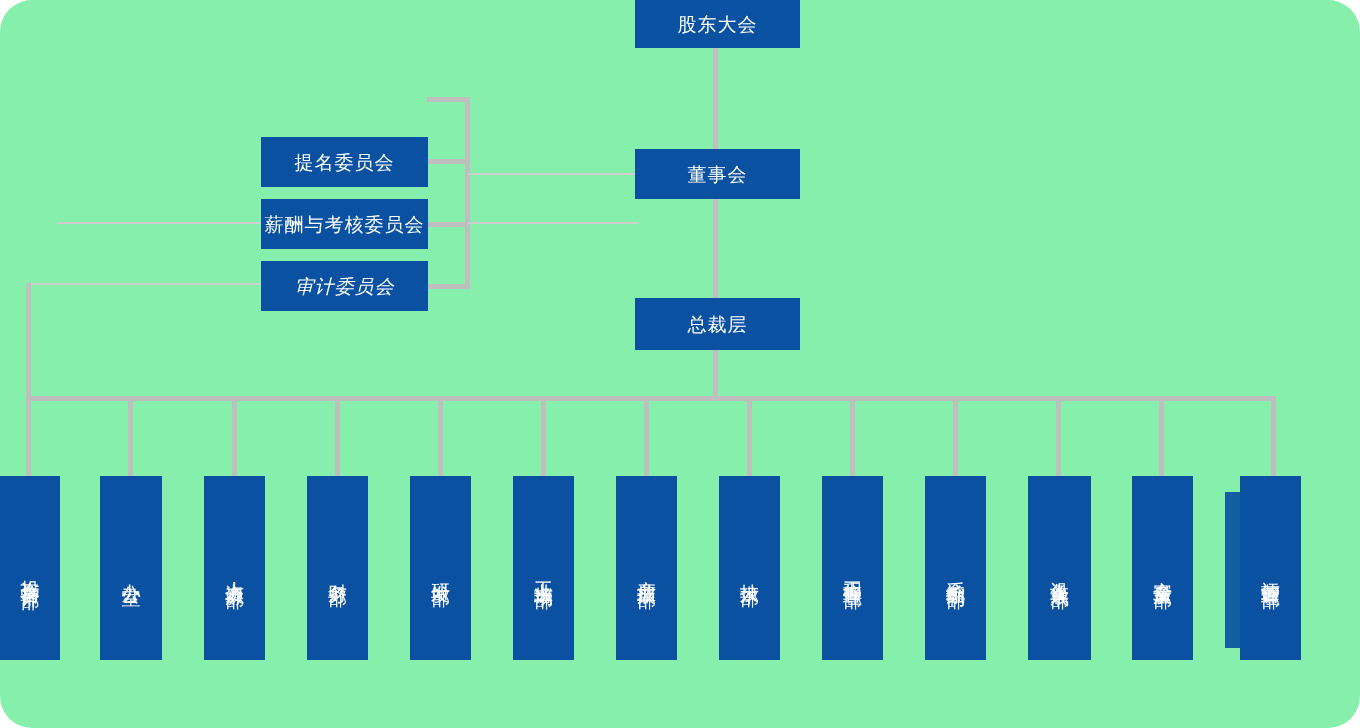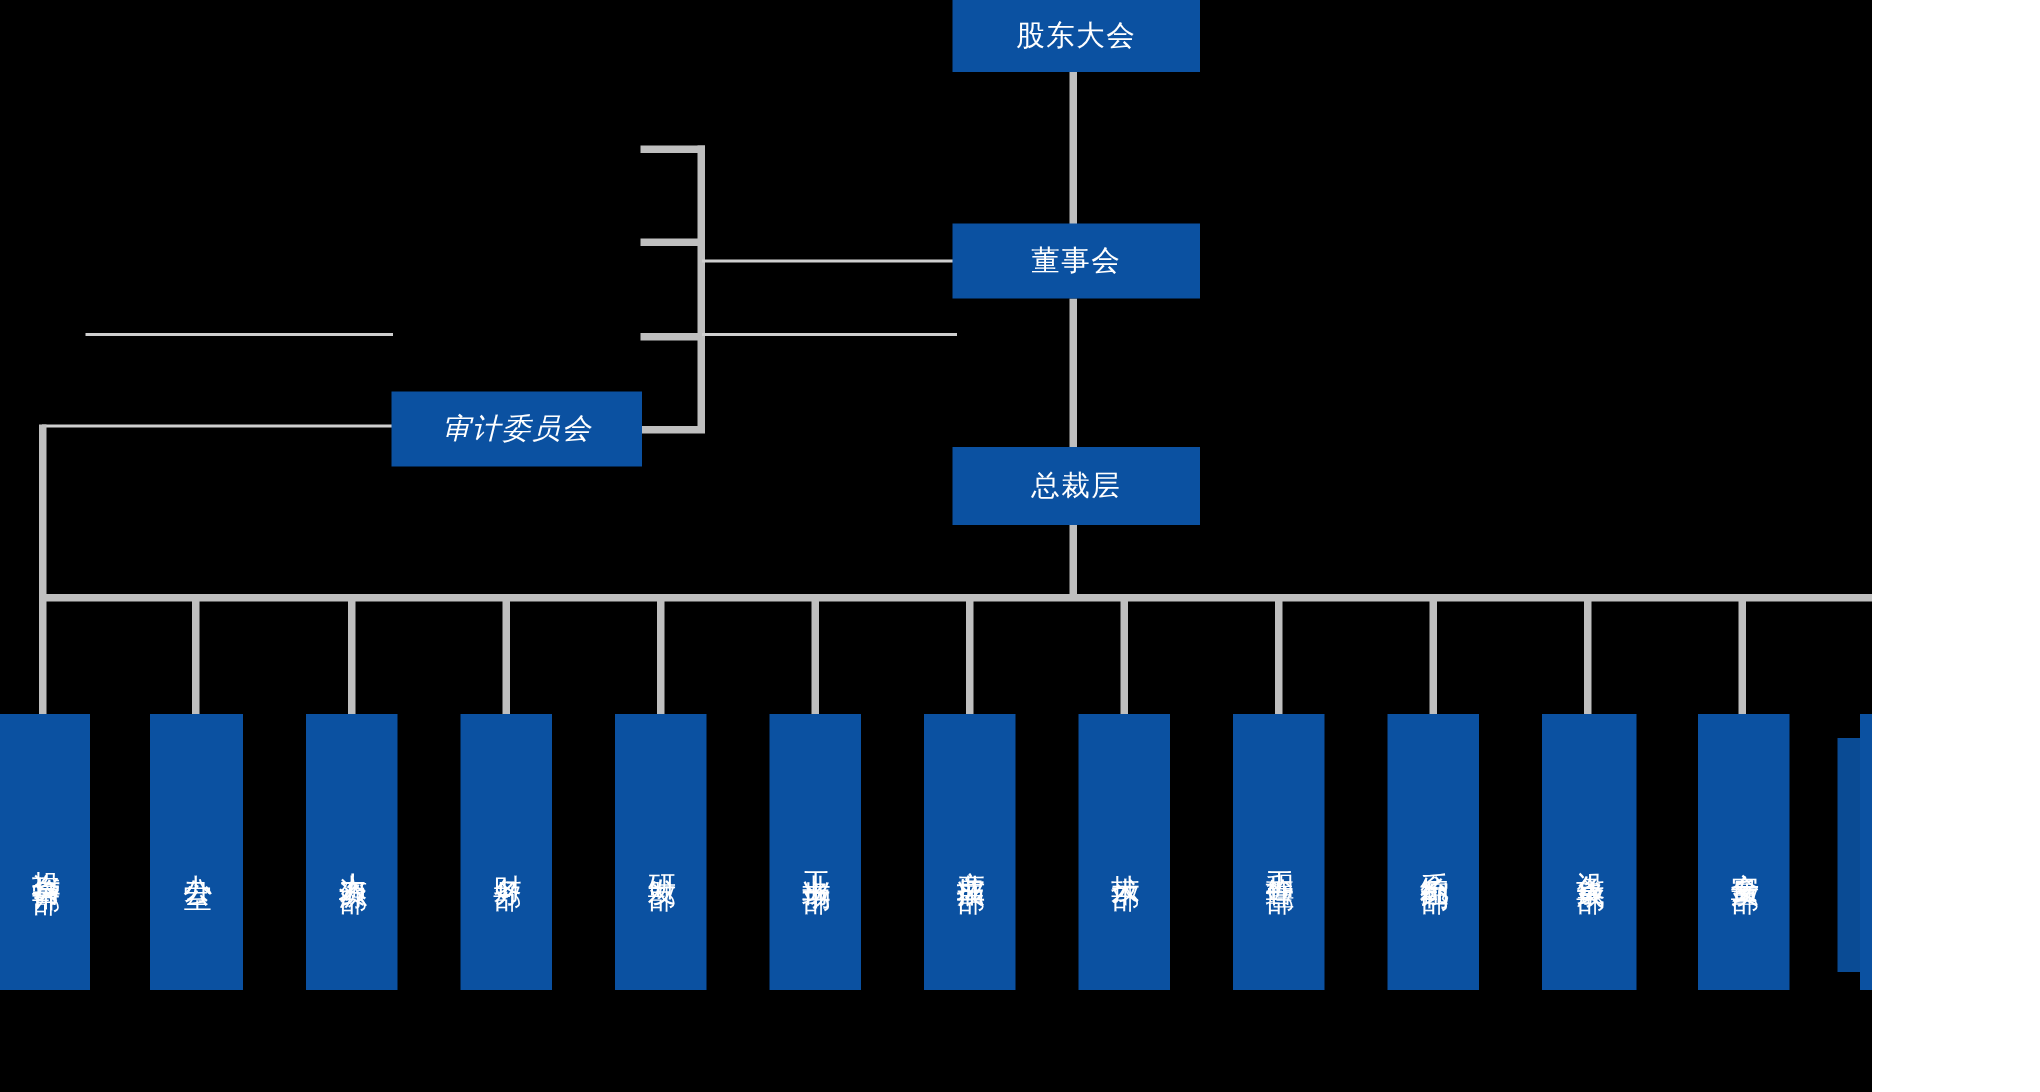--- a/index.html
+++ b/index.html
@@ -5,24 +5,25 @@
   html, body {
     margin: 0;
     padding: 0;
     background: #ffffff;
   }
   body {
     font-family: "DejaVu Sans", "Liberation Sans", sans-serif;
   }
   #canvas {
     position: relative;
-    width: 1248px;
+    width: 1360px;
     height: 728px;
-    background: #000000;
+    background: #86efac;
     overflow: hidden;
+    border-radius: 32px;
   }
   .node {
     position: absolute;
     background: #0b51a1;
     color: #ffffff;
     display: flex;
     align-items: center;
     justify-content: center;
     box-sizing: border-box;
     z-index: 5;
@@ -107,21 +108,27 @@
 
   <div class="node node-h" style="left:635px; top:149px; width:165px; height:50px;">
     <span>董事会</span>
   </div>
 
   <div class="node node-h" style="left:635px; top:298px; width:165px; height:52px;">
     <span>总裁层</span>
   </div>
 
 
+  <div class="node node-h" style="left:261px; top:137px; width:167px; height:50px;">
+    <span>提名委员会</span>
+  </div>
 
+  <div class="node node-h" style="left:261px; top:199px; width:167px; height:50px;">
+    <span>薪酬与考核委员会</span>
+  </div>
 
   <div class="node node-h" style="left:261px; top:261px; width:167px; height:50px;font-style:italic;">
     <span>审计委员会</span>
   </div>
 
   <div class="node-shadow" style="left:16px; top:492px; width:44px; height:156px;"></div>
   <div class="node node-v" style="left:0px; top:476px; width:60px; height:184px;">
     <span>投资与审计部</span>
   </div>
 

